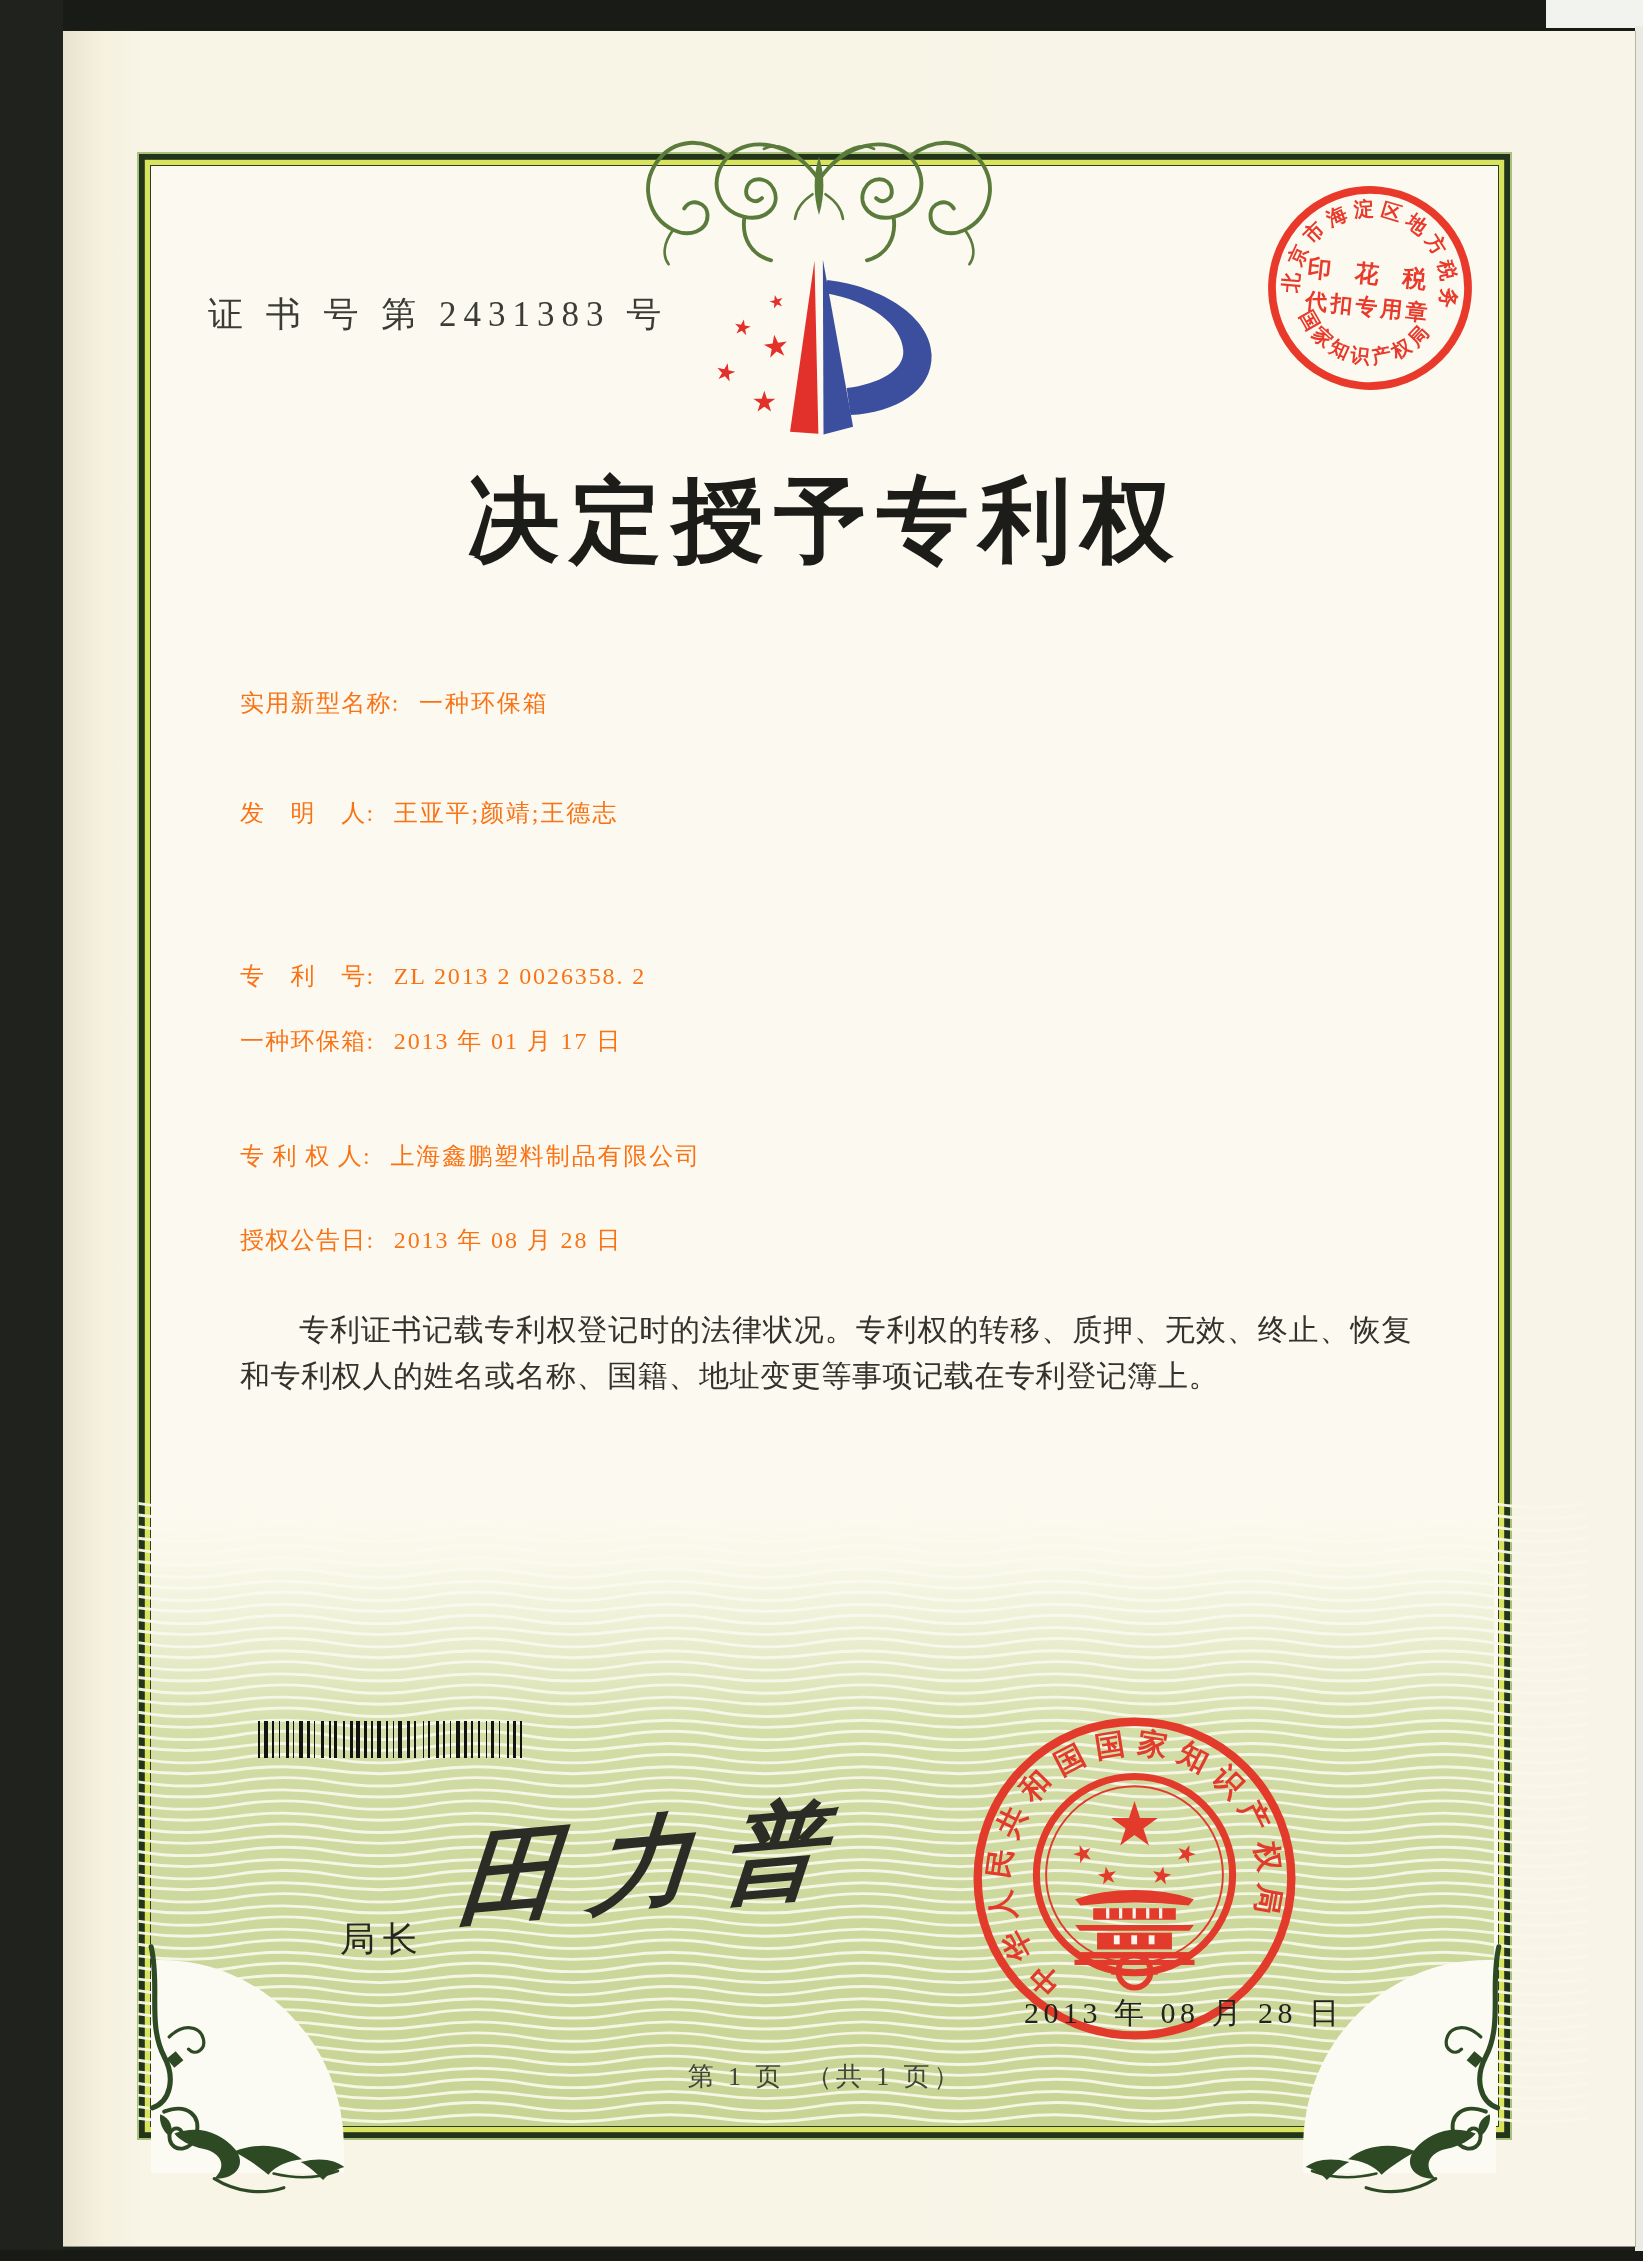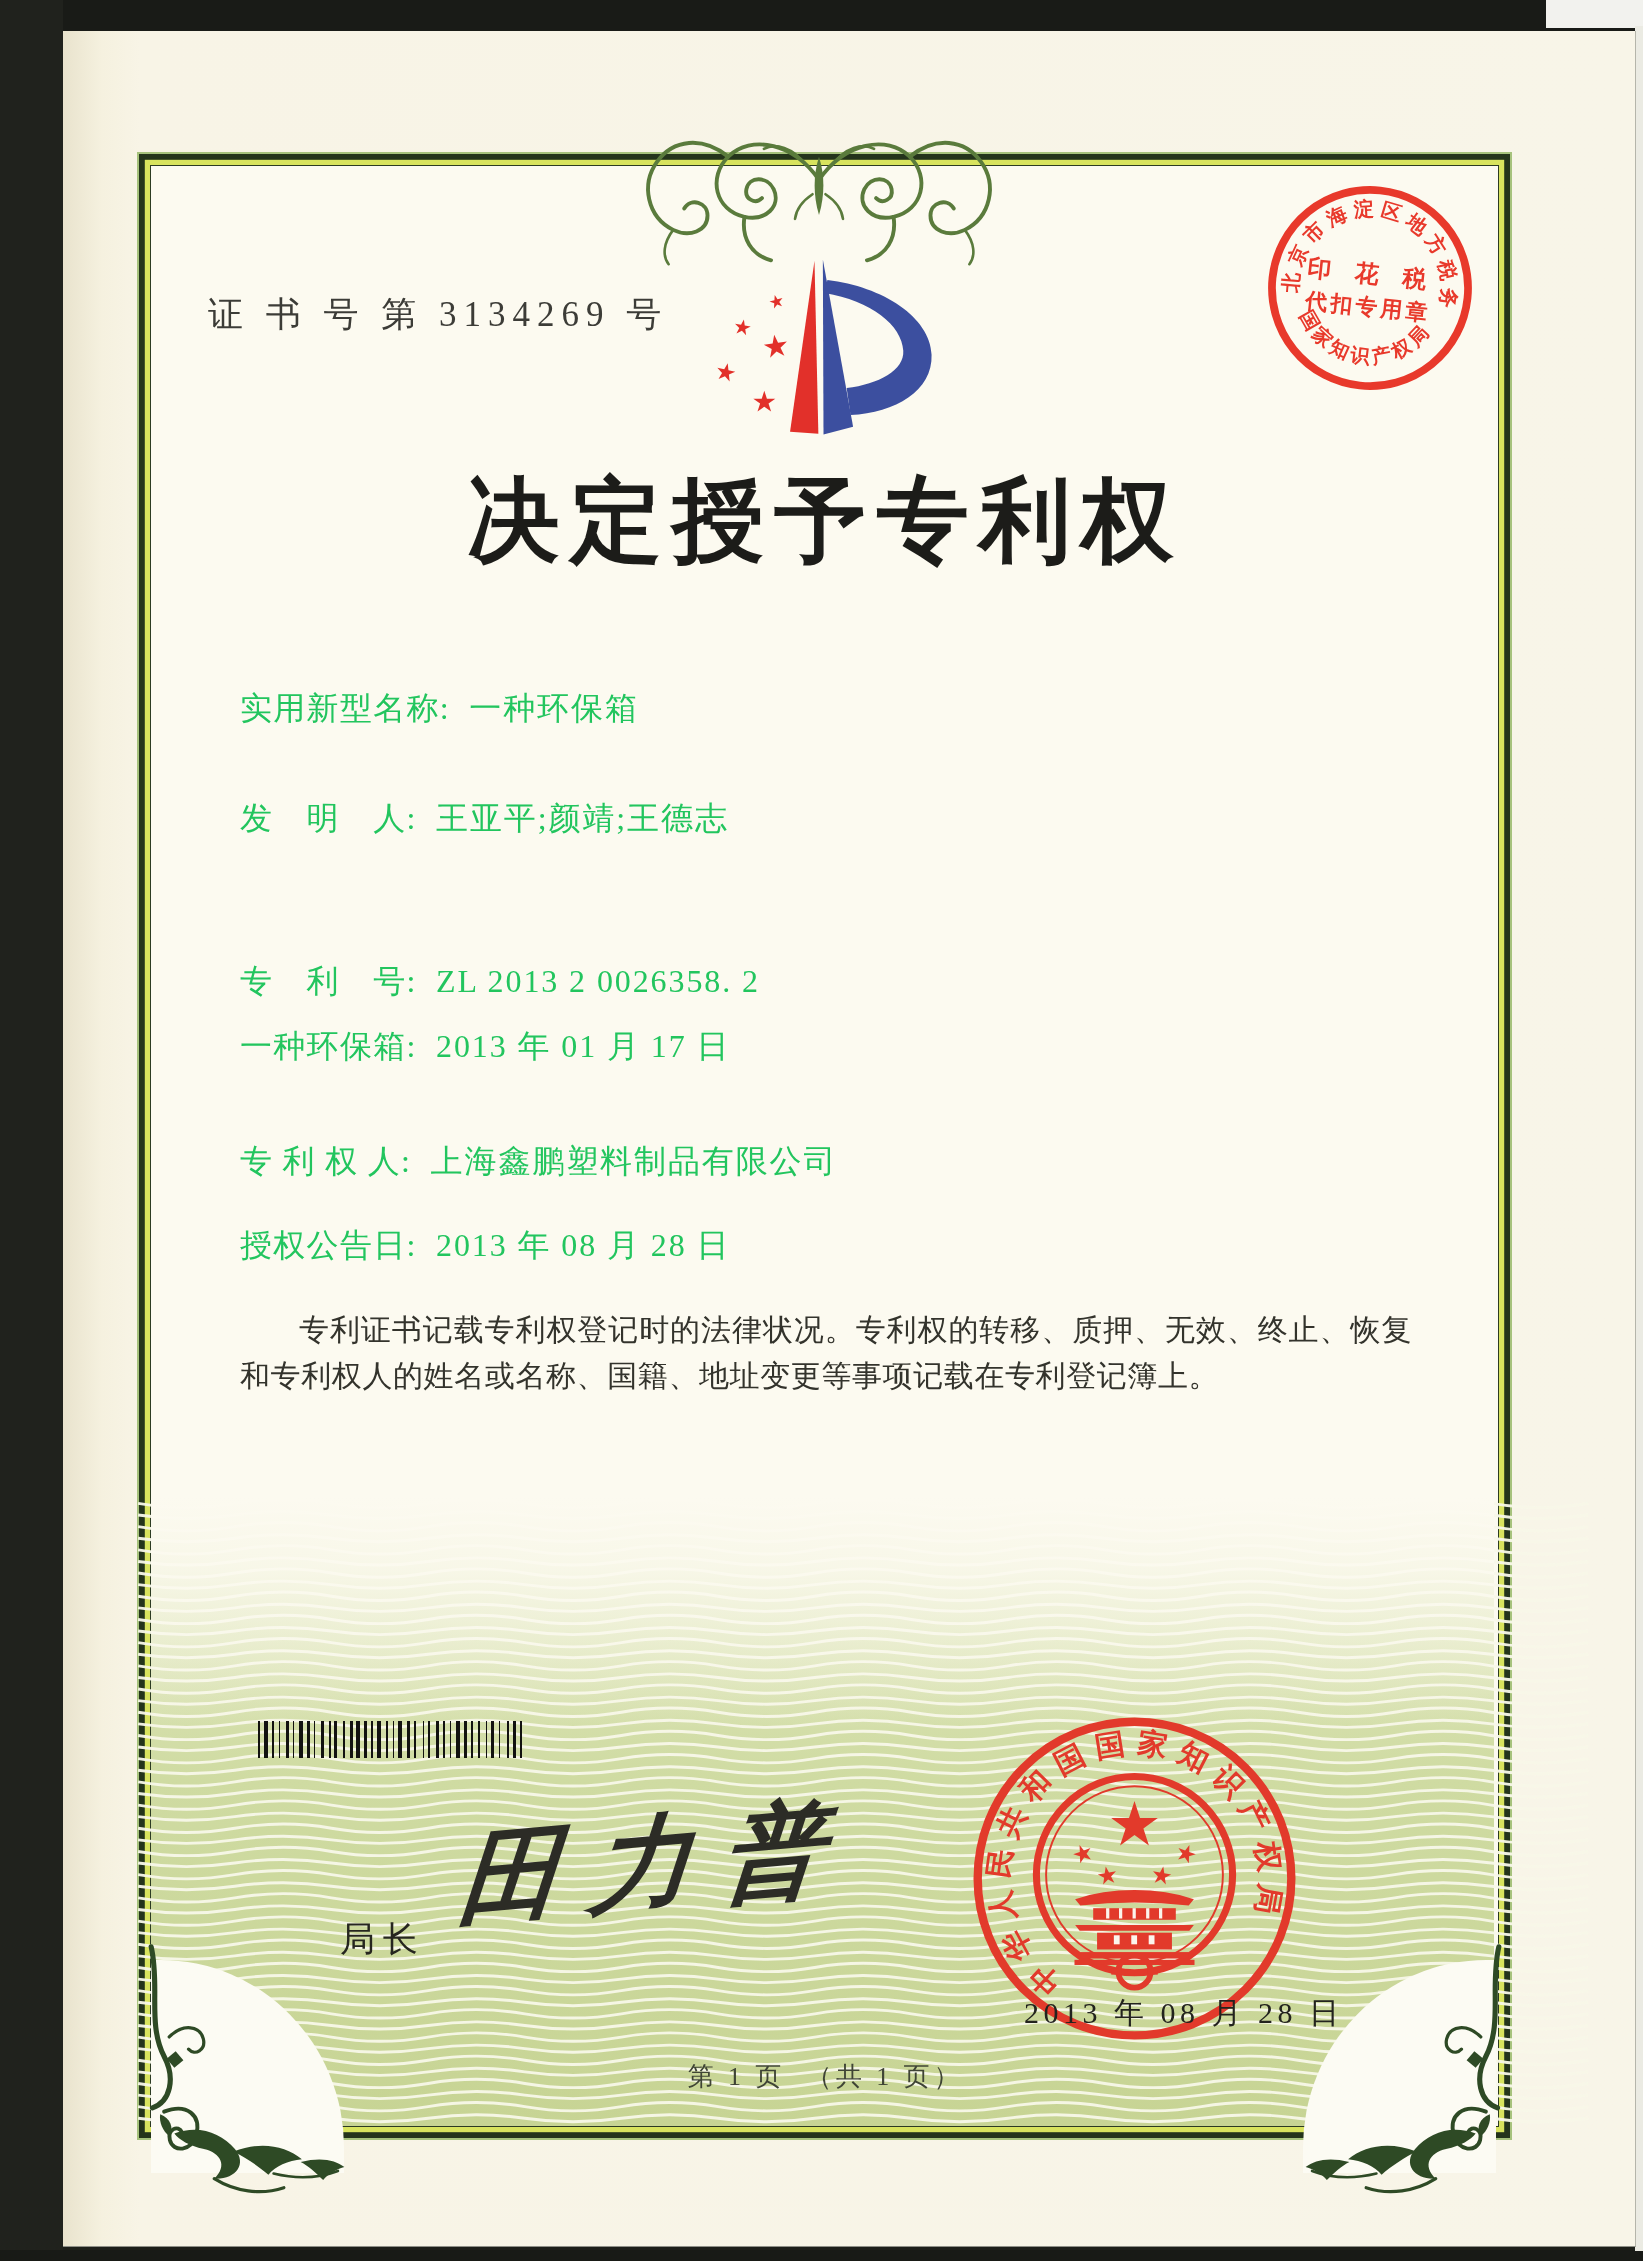--- a/index.html
+++ b/index.html
@@ -35,21 +35,21 @@
   }
   .corner-patch{position:absolute;width:193px;height:213px;background:#fcfbf3;}
   .corner-patch.bl{left:151px;top:1960px;border-top-right-radius:95% 88%;}
   .corner-patch.br{left:1303px;top:1960px;border-top-left-radius:95% 88%;}
   .txt{position:absolute;color:#2c2c27;white-space:pre;}
   .cert-no{left:208px;top:291px;font-size:35px;letter-spacing:7px;color:#3c3c37;}
   .title{
     left:150px;top:459px;width:1351px;text-align:center;
     font-size:92px;font-weight:700;letter-spacing:10.3px;color:#1c1c19;white-space:nowrap;
   }
-  .field{position:absolute;left:240px;font-size:32px;color:#22c55e;white-space:nowrap;}
+  .field{position:absolute;left:240px;font-size:24px;color:#f97316;white-space:nowrap;}
   .field .lab{letter-spacing:1.3px;}
   .field .val{margin-left:19.3px;letter-spacing:1.9px;}
   .f0{top:687px}.f1{top:797px}.f2{top:960px}.f3{top:1025px}.f4{top:1140px}.f5{top:1224px}
   .body-text{
     position:absolute;left:240px;top:1307px;width:1172px;
     font-size:30px;line-height:46px;color:#33332c;text-align:justify;letter-spacing:0.6px;
   }
   .body-text p{margin:0;text-indent:59px;}
   .barcode{position:absolute;left:258px;top:1721px;width:402px;height:37px;display:flex;align-items:stretch;}
   .barcode div{height:100%;}
@@ -181,21 +181,21 @@
       <path d="M254,374 C 286,366 308,371 322,382 C 308,386 297,393 289,402 C 278,391 266,380 254,374 Z"></path>
       <path d="M46,214 l14,-12 12,14 -14,12 Z"></path>
       <path d="M36,300 C 52,306 58,322 50,334 C 40,326 34,312 36,300 Z"></path>
     </g>
   </g>
 </svg>
 <svg class="corner-svg-br" width="219" height="277" viewBox="0 0 340 430">
   <use href="#flourish" transform="translate(340,0) scale(-1,1)"></use>
 </svg>
 
-<div class="txt cert-no">证 书 号 第 3134269 号</div>
+<div class="txt cert-no">证 书 号 第 2431383 号</div>
 
 <svg class="logo-svg" width="219" height="193" viewBox="0 0 340 300">
   <defs>
     <path id="st" d="M0,-1 L0.224,-0.309 0.951,-0.309 0.363,0.118 0.588,0.809 0,0.382 -0.588,0.809 -0.363,0.118 -0.951,-0.309 -0.224,-0.309 Z"></path>
   </defs>
   <g fill="#e2302a">
     <use href="#st" transform="translate(97,76) scale(11) rotate(-15)"></use>
     <use href="#st" transform="translate(44,116) scale(13) rotate(10)"></use>
     <use href="#st" transform="translate(96,146) scale(19) rotate(-8)"></use>
     <use href="#st" transform="translate(18,186) scale(15) rotate(12)"></use>

